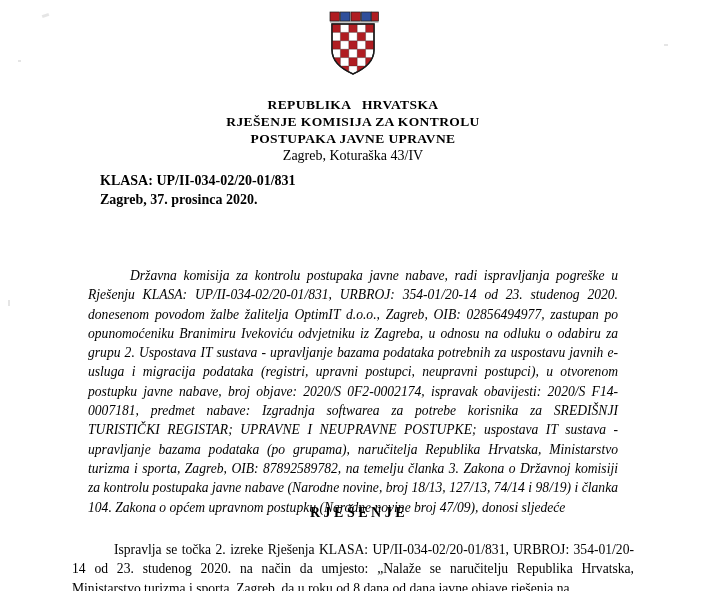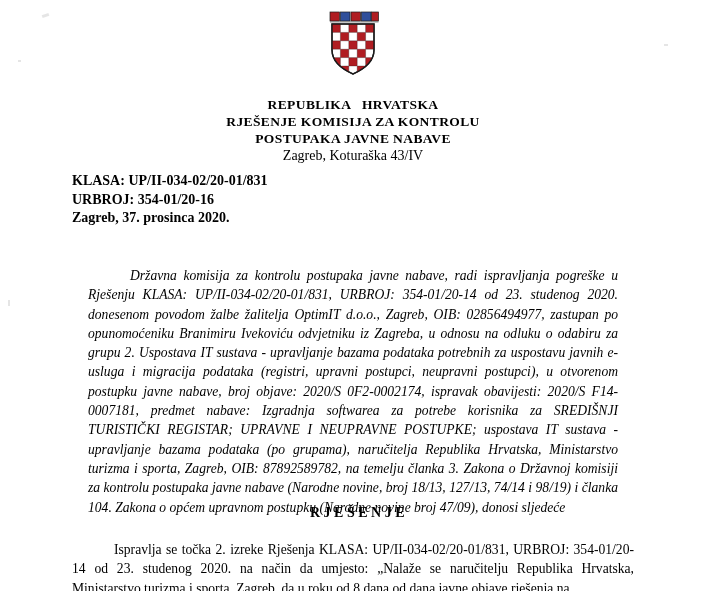--- a/index.html
+++ b/index.html
@@ -62,20 +62,21 @@
   .ids {
     position: absolute;
     left: 72px;
     top: 172px;
     text-align: left;
   }
   .ids div {
     font-weight: bold;
     font-size: 14px;
     line-height: 18.5px;
+    margin-left: 28px;
   }
   .body-text {
     position: absolute;
     left: 72px;
     top: 250px;
     width: 562px;
     font-size: 13.6px;
     line-height: 19.3px;
     text-align: justify;
     text-justify: inter-word;
@@ -169,27 +170,26 @@
           </g>
           <path d="M6 14 L48 14 L48 40 C48 52 36 60 27 64 C18 60 6 52 6 40 Z" fill="none" stroke="#1a1a1a" stroke-width="1.4"></path>
         </g>
       </svg>
     </span>
   </div>
 
   <div class="header-block">
     <div class="hdr-line">REPUBLIKA   HRVATSKA</div>
     <div class="hdr-line">RJEŠENJE KOMISIJA ZA KONTROLU</div>
-    <div class="hdr-line">POSTUPAKA JAVNE NABAVE</div>
+    <div class="hdr-line">POSTUPAKA JAVNE UPRAVNE</div>
     <div class="hdr-line normal">Zagreb, Koturaška 43/IV</div>
   </div>
 
   <div class="ids">
     <div>KLASA: UP/II-034-02/20-01/831</div>
-    <div>URBROJ: 354-01/20-16</div>
     <div>Zagreb, 37. prosinca 2020.</div>
   </div>
 
   <div class="body-text">
     <p>Državna komisija za kontrolu postupaka javne nabave, radi ispravljanja pogreške u Rješenju KLASA: UP/II-034-02/20-01/831, URBROJ: 354-01/20-14 od 23. studenog 2020. donesenom povodom žalbe žalitelja OptimIT d.o.o., Zagreb, OIB: 02856494977, zastupan po opunomoćeniku Branimiru Ivekoviću odvjetniku iz Zagreba, u odnosu na odluku o odabiru za grupu 2. Uspostava IT sustava - upravljanje bazama podataka potrebnih za uspostavu javnih e-usluga i migracija podataka (registri, upravni postupci, neupravni postupci), u otvorenom postupku javne nabave, broj objave: 2020/S 0F2-0002174, ispravak obavijesti: 2020/S F14-0007181, predmet nabave: Izgradnja softwarea za potrebe korisnika za SREDIŠNJI TURISTIČKI REGISTAR; UPRAVNE I NEUPRAVNE POSTUPKE; uspostava IT sustava - upravljanje bazama podataka (po grupama), naručitelja Republika Hrvatska, Ministarstvo turizma i sporta, Zagreb, OIB: 87892589782, na temelju članka 3. Zakona o Državnoj komisiji za kontrolu postupaka javne nabave (Narodne novine, broj 18/13, 127/13, 74/14 i 98/19) i članka 104. Zakona o općem upravnom postupku (Narodne novine broj 47/09),  donosi sljedeće</p>
   </div>
 
   <div class="decision-title">RJEŠENJE</div>
 
   <div class="body-text2">

